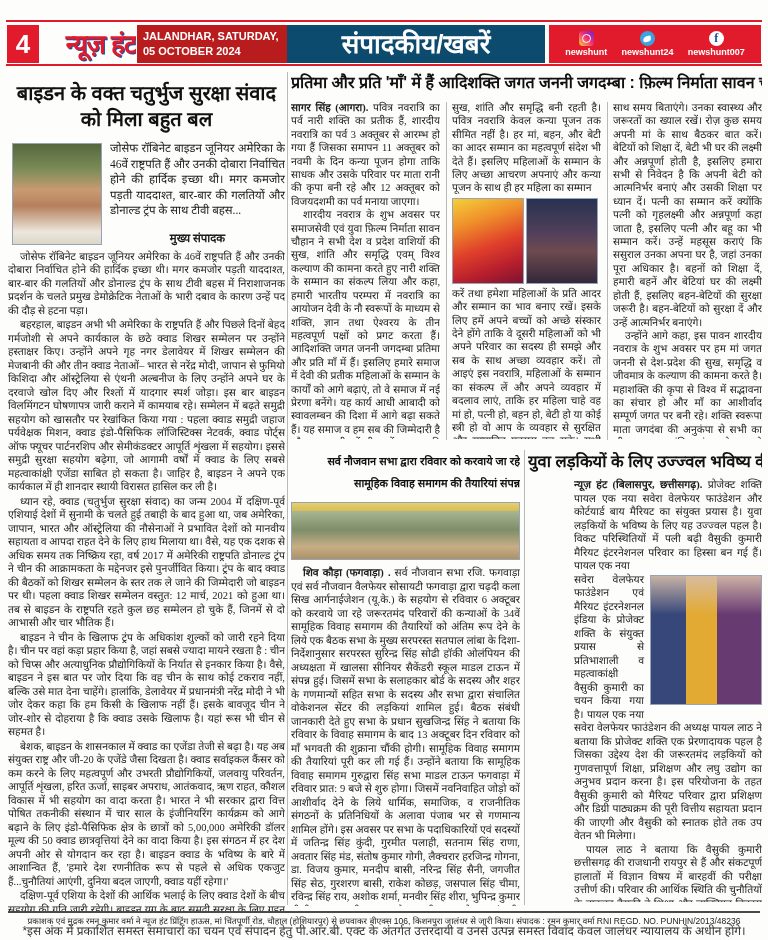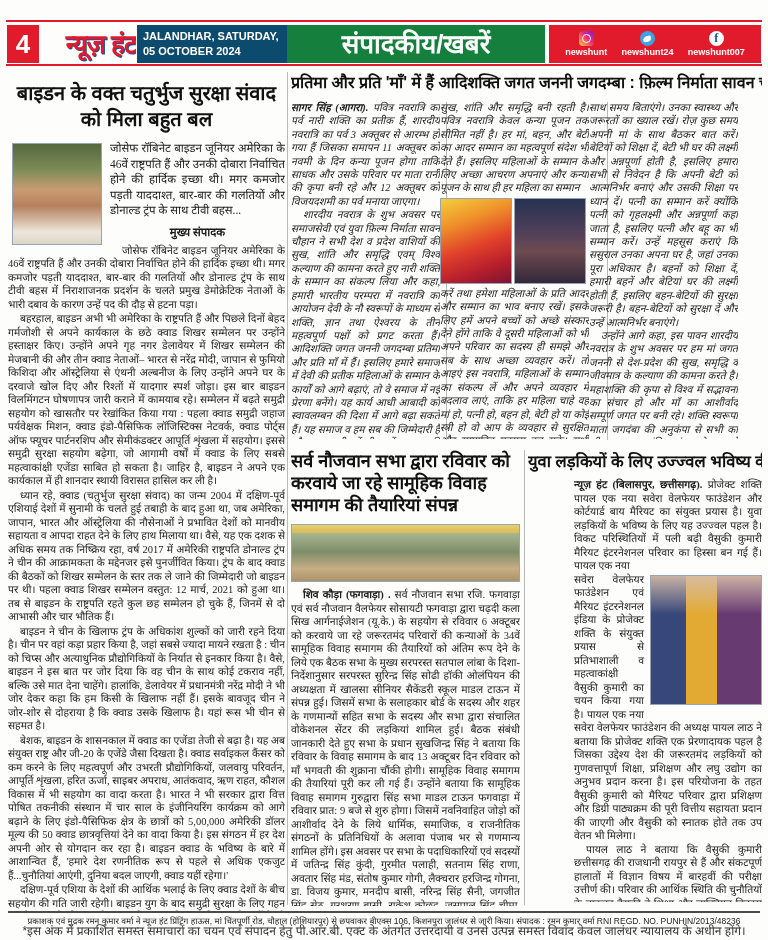--- a/index.html
+++ b/index.html
@@ -12,23 +12,23 @@
   .hrule-red { position:absolute; left:6px; right:6px; height:2px; background:#e11b2c; }
   .vrule { position:absolute; width:1px; background:#b9b9b9; }
 
   
   .hbox { position:absolute; top:25px; height:38px; }
   .pgnum { left:7px; width:32px; background:#e11b2c; color:#fff;
     font:800 26px/38px "Liberation Sans", sans-serif; text-align:center; }
   .masthead { left:42px; width:94px; color:#e11b2c; text-align:right;
     font:800 26px/38px "Liberation Sans", sans-serif; letter-spacing:-1px;
     text-shadow: 1px 1px 0 #1a50a2; white-space:nowrap; overflow:hidden; }
-  .datebox { left:137px; width:160px; background:#0c4a6e; color:#fff; padding:4px 6px;
+  .datebox { left:137px; width:160px; background:#b91c1c; color:#fff; padding:4px 6px;
     font:700 11px/15px "Liberation Sans", sans-serif; }
-  .sectionbox { left:287px; width:258px; background:#15803d; color:#fff; text-align:center;
+  .sectionbox { left:287px; width:258px; background:#0c4a6e; color:#fff; text-align:center;
     font:800 26px/38px "Liberation Sans", sans-serif; overflow:hidden; white-space:nowrap; }
   .socialbox { left:549px; width:212px; background:#e11b2c; color:#fff;
     display:flex; justify-content:space-evenly; align-items:center; padding:2px 2px; }
   .social-item { display:flex; flex-direction:column; align-items:center; gap:1px;
     font:700 9px/10px "Liberation Sans", sans-serif; }
   .icon { width:15px; height:15px; display:inline-flex; align-items:center; justify-content:center; }
   .ig { border-radius:4px; background:linear-gradient(45deg,#f9ce34,#ee2a7b 55%,#6228d7); position:relative; }
   .ig::after { content:""; position:absolute; inset:3px; border:1.6px solid #fff; border-radius:50%; }
   .tw { border-radius:50%; background:#3aa3e3; }
   .tw .bird { width:8px; height:6px; background:#fff; border-radius:75% 15% 60% 30%; transform:rotate(-8deg); }
@@ -42,39 +42,39 @@
   .photo { border:1px solid #97a3b6; }
 
   
   .biden { left:8px; top:80px; width:277px; height:833px; }
   .biden h1 { font-size:20px; line-height:26px; font-weight:800; text-align:center; margin-bottom:9px; }
   .author-photo { float:left; width:90px; height:102px; margin:2px 8px 4px 4px;
     background: linear-gradient(180deg,#55683f 0%,#7d8d58 26%,#c99b71 46%,#b5805d 62%,#ece7dc 88%,#dcd6c8 100%); }
   .intro { font-size:11.5px; line-height:15.5px; text-align:justify; }
   .author-box { background:#e11b2c; color:#fff; text-align:center; margin-top:5px; padding:3px 2px;
     font:800 15px/18px "Liberation Sans", sans-serif; }
-  .author-title { text-align:center; margin:5px 0 5px 96px; font-weight:700; font-size:11.5px; }
+  .author-title { text-align:center; margin:11px 0 5px 96px; font-weight:700; font-size:11.5px; }
   .biden .body { margin-bottom:1px; }
 
   
   .pratima { left:291px; top:72px; width:471px; height:370px; }
   .pratima h2 { font-size:16px; line-height:22px; font-weight:800; text-align:center;
     white-space:nowrap; overflow:hidden; margin-bottom:7px; }
-  .cols { display:flex; gap:0;font-style:italic; }
+  .cols { display:flex; gap:12px; }
   .col { width:149px; height:338px; overflow:hidden; }
   .col .body { font-size:10.4px; line-height:13.4px; }
   .imgrow { display:flex; gap:2px; margin:3px 0; }
   .durga { width:72px; height:86px;
     background: linear-gradient(160deg,#f4cf3a 0%,#ef8f2a 28%,#e0402a 55%,#b81f2d 78%,#7c1430 100%); }
   .sawan { width:72px; height:86px;
     background: linear-gradient(180deg,#273250 0%,#51405a 40%,#6e4a50 62%,#33283a 100%); }
 
   
   .wedding { left:291px; top:450px; width:229px; height:456px; }
-  .wedding h2 { font-size:18px; line-height:22px; font-weight:800; text-align:left; margin-bottom:8px; }
+  .wedding h2 { font-size:11px; line-height:22px; font-weight:800; text-align:right; margin-bottom:8px; }
   .group-photo { width:229px; height:58px; margin-bottom:6px;
     background:
       linear-gradient(180deg,#e6cf6e 0%,#d8bd58 14%,rgba(0,0,0,0) 14%),
       linear-gradient(180deg,#a9b791 14%,#7e8d69 48%,#c7ae85 78%,#ab9268 100%); }
   .wedding .bodywrap { height:360px; overflow:hidden; }
 
   
   .girls { left:528px; top:450px; width:234px; height:456px; }
   .girls h2 { font-size:16.5px; line-height:22px; font-weight:800; text-align:center;
     white-space:nowrap; overflow:hidden; margin-bottom:6px; }

